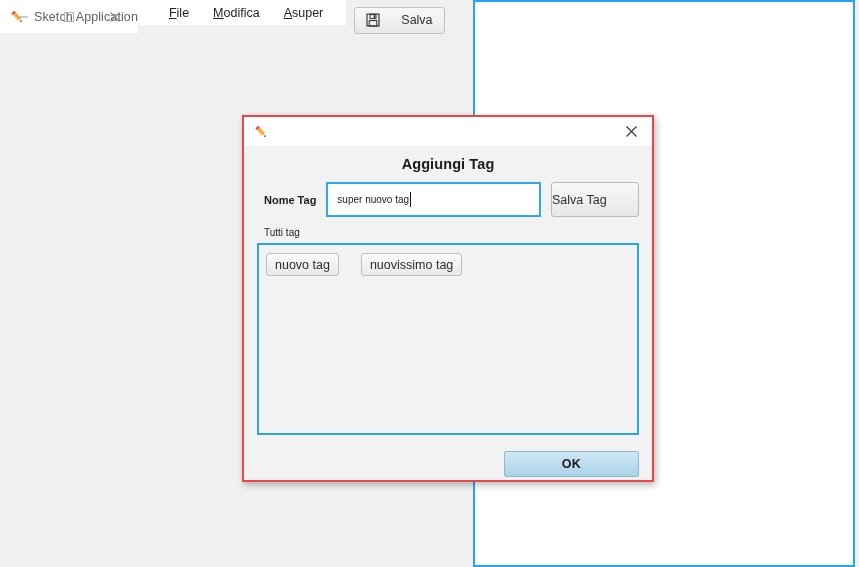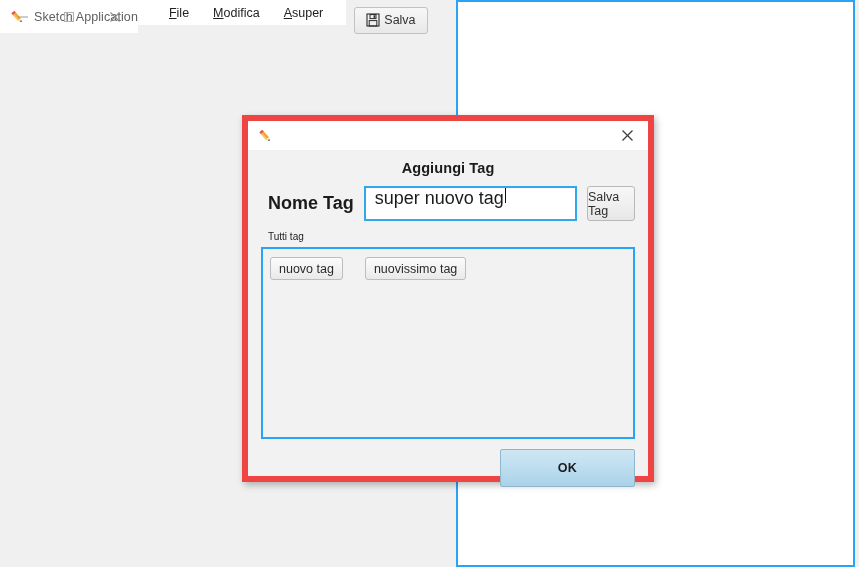--- a/index.html
+++ b/index.html
@@ -90,21 +90,21 @@
   }
   .tool-button {
     height: 27px;
     min-width: 60px;
     background: linear-gradient(to bottom, #f7f7f7 0%, #f0f0f0 50%, #e8e8e8 100%);
     border: 1px solid #c2c2c2;
     border-radius: 3px;
     display: flex;
     align-items: center;
     justify-content: center;
-    gap: 4px;
+    gap: 21px;
     padding: 0 11px;
     margin-right: 24px;
     font-size: 12.5px;
     color: #303030;
     box-sizing: border-box;
   }
   .tool-button .ticon { display: flex; align-items: center; }
 
   
   #canvas-area {
@@ -120,21 +120,21 @@
     background: #f0f0f0;
     flex: 0 0 auto;
   }
 
   
   #dialog {
     position: absolute;
     left: 242px; top: 115px;
     width: 412px; height: 367px;
     background: #f2f2f2;
-    border: 6px solid #ef4444;
+    border: 2px solid #ef4444;
     box-sizing: border-box;
     box-shadow: 2px 3px 7px rgba(0,0,0,0.28);
     display: flex;
     flex-direction: column;
   }
   #dialog-titlebar {
     height: 29px;
     background: #ffffff;
     display: flex;
     align-items: center;
@@ -170,49 +170,49 @@
   }
 
   
   #tag-form-row {
     display: flex;
     align-items: center;
     margin-top: 7px;
     gap: 0;
   }
   #tag-name-label {
-    font-size: 18px;
+    font-size: 11px;
     font-weight: bold;
     color: #1b1b1b;
     white-space: nowrap;
     margin-right: 10px;
     padding-left: 7px;
   }
   #tag-name-input {
     flex: 1 1 auto;
     height: 35px;
     background: #ffffff;
     border: 2px solid #2fa8ee;
     box-sizing: border-box;
     display: flex;
-    align-items: flex-start;
+    align-items: center;
     padding-left: 9px;
-    font-size: 18px;
+    font-size: 10px;
     color: #1b1b1b;
     position: relative;
   }
   #tag-name-input .caret {
     display: inline-block;
     width: 1px;
     height: 15px;
     background: #111111;
     margin-left: 1px;
   }
   #save-tag-button {
-    width: 48px;
+    width: 88px;
     height: 35px;
     margin-left: 10px;
     background: linear-gradient(to bottom, #f7f7f7 0%, #efefef 55%, #e6e6e6 100%);
     border: 1px solid #b9b9b9;
     border-radius: 3px;
     box-sizing: border-box;
     display: flex;
     align-items: center;
     justify-content: flex-start;
     font-size: 12.5px;
@@ -257,21 +257,21 @@
     flex: 0 0 auto;
     height: 58px;
     display: flex;
     align-items: center;
     justify-content: flex-end;
     padding: 0 13px;
     box-sizing: border-box;
   }
   #ok-button {
     width: 135px;
-    height: 38px;
+    height: 26px;
     background: linear-gradient(to bottom, #cfe6f3 0%, #bedef0 48%, #a9d2e8 100%);
     border: 1px solid #8fb6cc;
     border-radius: 2px;
     box-sizing: border-box;
     display: flex;
     align-items: center;
     justify-content: center;
     font-size: 12.5px;
     font-weight: bold;
     color: #1b1b1b;

